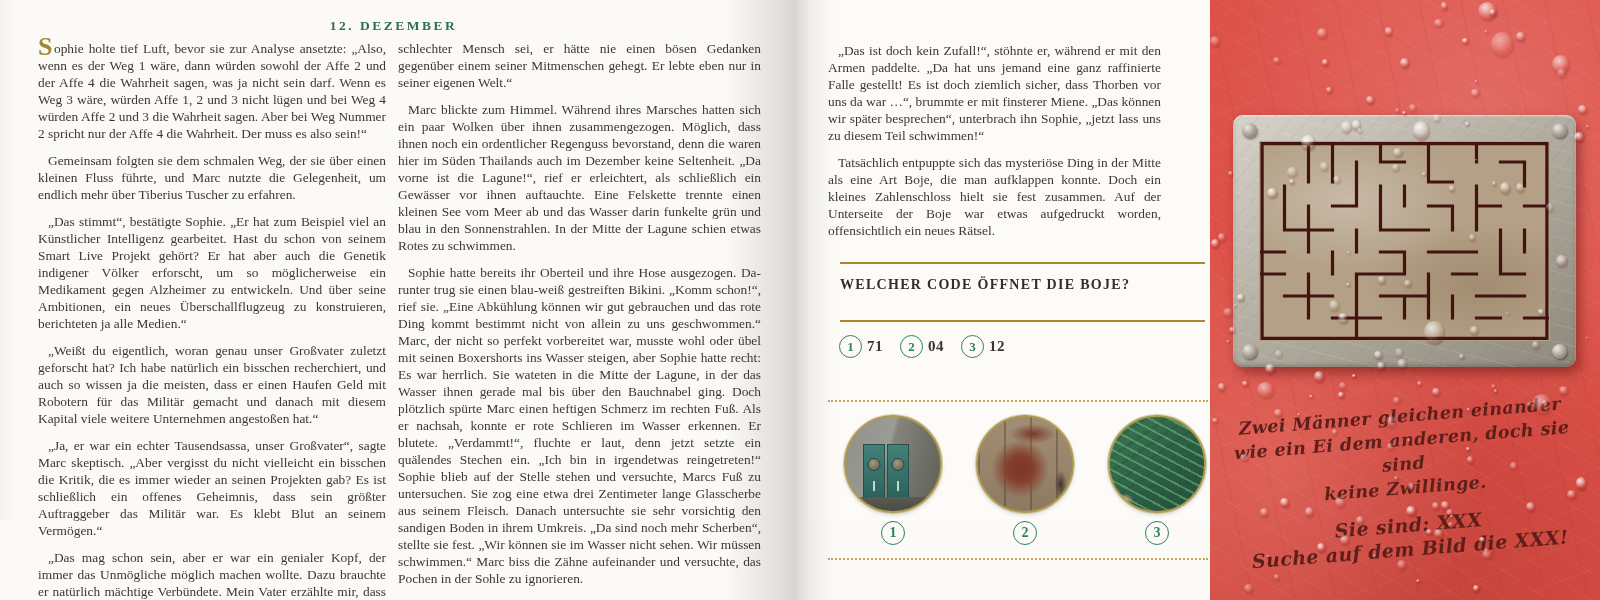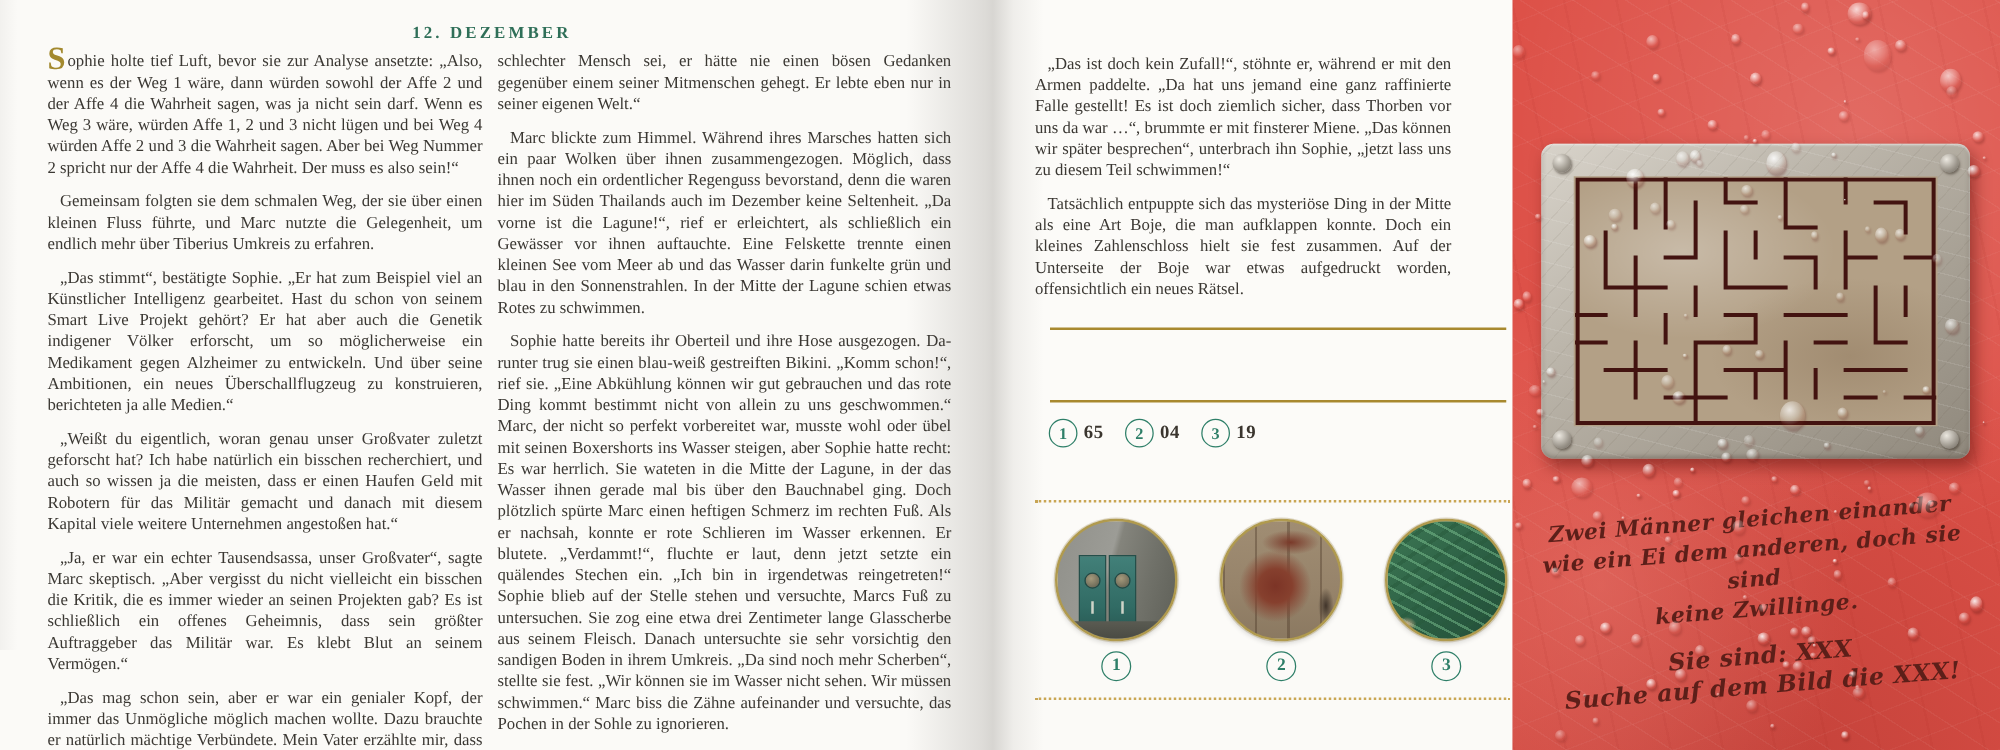--- a/index.html
+++ b/index.html
@@ -99,21 +99,21 @@
 </style>
 </head>
 <body>
 
 <div class="spread">
 
   <section class="page page-left">
     <div class="page-header">12. DEZEMBER</div>
     <div class="col col1">
       <p class="cont"><span class="dropcap">S</span><span>ophie holte tief Luft, bevor sie zur Analyse ansetzte: „Also, wenn es der Weg 1 wäre, dann würden sowohl der Affe 2 und der Affe 4 die Wahrheit sagen, was ja nicht sein darf. Wenn es Weg 3 wäre, würden Affe 1, 2 und 3 nicht lügen und bei Weg 4 würden Affe 2 und 3 die Wahrheit sagen. Aber bei Weg Nummer 2 spricht nur der Affe 4 die Wahrheit. Der muss es also sein!“</span></p>
-      <p>Gemeinsam folgten sie dem schmalen Weg, der sie über einen kleinen Fluss führte, und Marc nutzte die Gelegenheit, um endlich mehr über Tiberius Umkreis zu erfahren.</p>
+      <p>Gemeinsam folgten sie dem schmalen Weg, der sie über einen kleinen Fluss führte, und Marc nutzte die Gelegenheit, um endlich mehr über Tiberius Tuscher zu erfahren.</p>
       <p>„Das stimmt“, bestätigte Sophie. „Er hat zum Beispiel viel an Künstlicher Intelligenz gearbeitet. Hast du schon von seinem Smart Live Projekt gehört? Er hat aber auch die Genetik indigener Völker erforscht, um so möglicherweise ein Medikament gegen Alzheimer zu entwickeln. Und über seine Ambitionen, ein neues Überschallflugzeug zu konstruieren, berichteten ja alle Medien.“</p>
       <p>„Weißt du eigentlich, woran genau unser Großvater zuletzt geforscht hat? Ich habe natürlich ein bisschen recherchiert, und auch so wissen ja die meisten, dass er einen Haufen Geld mit Robotern für das Militär gemacht und danach mit diesem Kapital viele weitere Unternehmen angestoßen hat.“</p>
       <p>„Ja, er war ein echter Tausendsassa, unser Großvater“, sagte Marc skeptisch. „Aber vergisst du nicht vielleicht ein bisschen die Kritik, die es immer wieder an seinen Projekten gab? Es ist schließlich ein offenes Geheimnis, dass sein größter Auftraggeber das Militär war. Es klebt Blut an seinem Vermögen.“</p>
       <p>„Das mag schon sein, aber er war ein genialer Kopf, der immer das Unmögliche möglich machen wollte. Dazu brauchte er natürlich mächtige Verbündete. Mein Vater erzählte mir, dass Tiberius kein</p>
     </div>
     <div class="col col2">
       <p class="cont">schlechter Mensch sei, er hätte nie einen bösen Gedanken gegenüber einem seiner Mitmenschen gehegt. Er lebte eben nur in seiner eigenen Welt.“</p>
       <p>Marc blickte zum Himmel. Während ihres Marsches hatten sich ein paar Wolken über ihnen zusammengezogen. Möglich, dass ihnen noch ein ordentlicher Regenguss bevorstand, denn die waren hier im Süden Thailands auch im Dezember keine Seltenheit. „Da vorne ist die Lagune!“, rief er erleichtert, als schließlich ein Gewässer vor ihnen auftauchte. Eine Felskette trennte einen kleinen See vom Meer ab und das Wasser darin funkelte grün und blau in den Sonnenstrahlen. In der Mitte der Lagune schien etwas Rotes zu schwimmen.</p>
       <p>Sophie hatte bereits ihr Oberteil und ihre Hose ausgezogen. Da-runter trug sie einen blau-weiß gestreiften Bikini. „Komm schon!“, rief sie. „Eine Abkühlung können wir gut gebrauchen und das rote Ding kommt bestimmt nicht von allein zu uns geschwommen.“ Marc, der nicht so perfekt vorbereitet war, musste wohl oder übel mit seinen Boxershorts ins Wasser steigen, aber Sophie hatte recht: Es war herrlich. Sie wateten in die Mitte der Lagune, in der das Wasser ihnen gerade mal bis über den Bauchnabel ging. Doch plötzlich spürte Marc einen heftigen Schmerz im rechten Fuß. Als er nachsah, konnte er rote Schlieren im Wasser erkennen. Er blutete. „Verdammt!“, fluchte er laut, denn jetzt setzte ein quälendes Stechen ein. „Ich bin in irgendetwas reingetreten!“ Sophie blieb auf der Stelle stehen und versuchte, Marcs Fuß zu untersuchen. Sie zog eine etwa drei Zentimeter lange Glasscherbe aus seinem Fleisch. Danach untersuchte sie sehr vorsichtig den sandigen Boden in ihrem Umkreis. „Da sind noch mehr Scherben“, stellte sie fest. „Wir können sie im Wasser nicht sehen. Wir müssen schwimmen.“ Marc biss die Zähne aufeinander und versuchte, das Pochen in der Sohle zu ignorieren.</p>
     </div>
@@ -121,34 +121,35 @@
 
   <div class="gutter"></div>
 
   <section class="page page-right">
     <div class="col col3">
       <p>„Das ist doch kein Zufall!“, stöhnte er, während er mit den Armen paddelte. „Da hat uns jemand eine ganz raffinierte Falle gestellt! Es ist doch ziemlich sicher, dass Thorben vor uns da war …“, brummte er mit finsterer Miene. „Das können wir später besprechen“, unterbrach ihn Sophie, „jetzt lass uns zu diesem Teil schwimmen!“</p>
       <p>Tatsächlich entpuppte sich das mysteriöse Ding in der Mitte als eine Art Boje, die man aufklappen konnte. Doch ein kleines Zahlenschloss hielt sie fest zusammen. Auf der Unterseite der Boje war etwas aufgedruckt worden, offensichtlich ein neues Rätsel.</p>
     </div>
 
     <div class="rule rule1"></div>
+    <h2 class="question">WELCHER CODE ÖFFNET DIE BOJE?</h2>
     <div class="rule rule2"></div>
 
     <div class="options">
       <div class="option">
         <span class="num-circle">1</span>
-        <span class="code">65</span>
+        <span class="code">71</span>
       </div>
       <div class="option">
         <span class="num-circle">2</span>
         <span class="code">04</span>
       </div>
       <div class="option">
         <span class="num-circle">3</span>
-        <span class="code">19</span>
+        <span class="code">12</span>
       </div>
     </div>
 
     <div class="dotted dotted1"></div>
 
     <div class="photo photo1">
       <div class="doors">
         <div class="door">
             <span class="porthole"></span>
             <span class="handle"></span>

